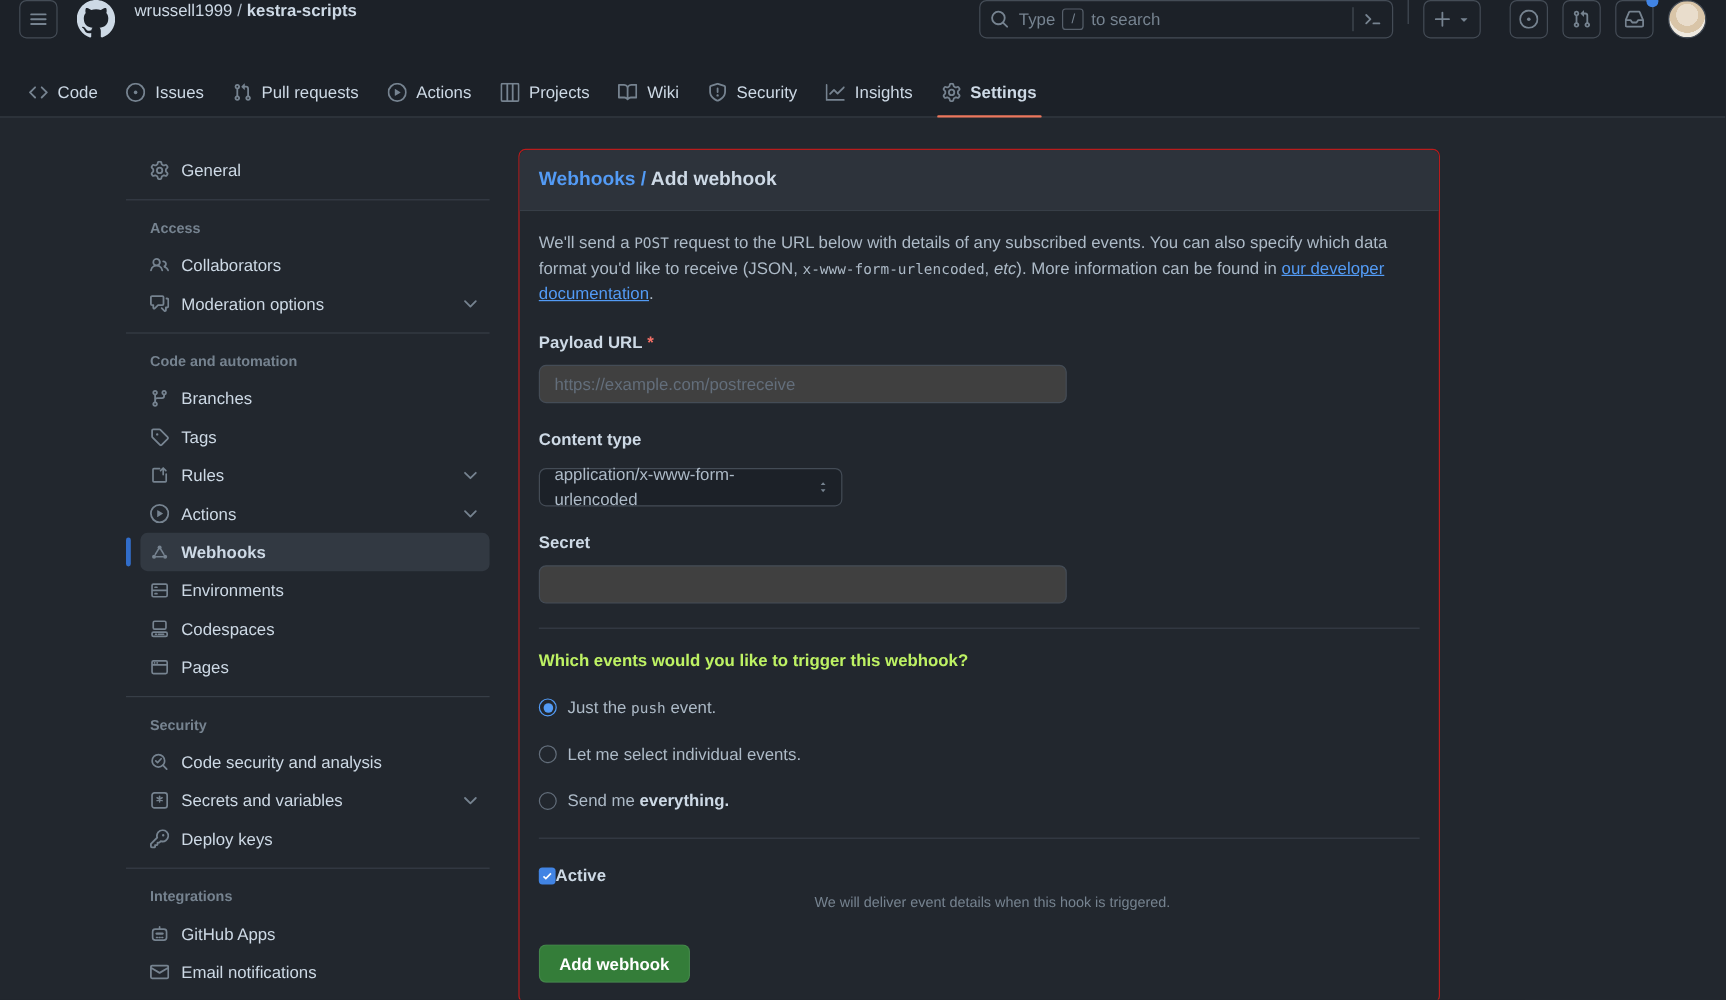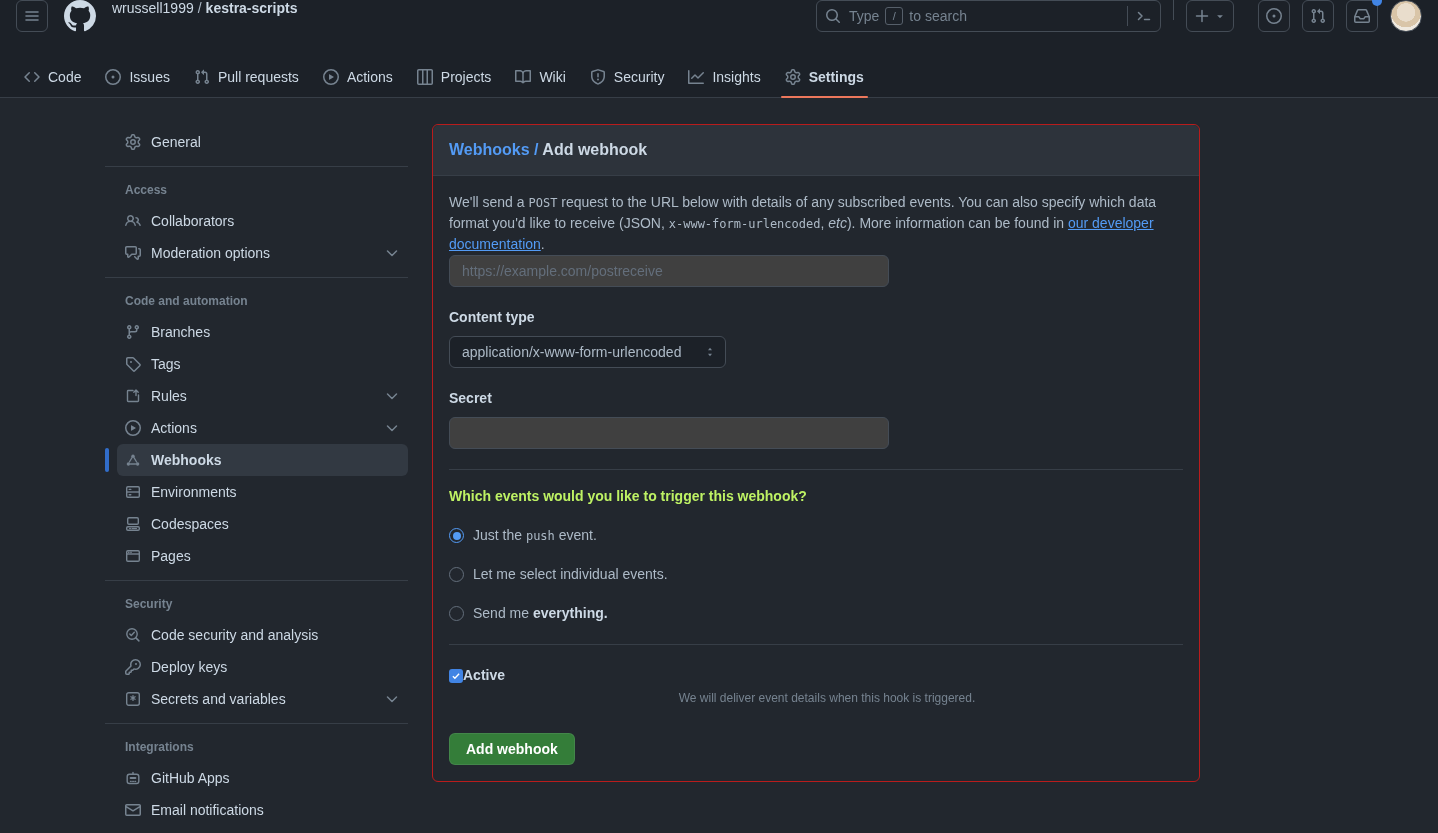--- a/index.html
+++ b/index.html
@@ -91,21 +91,21 @@
   code, .mono { font-family:"DejaVu Sans Mono","Liberation Mono",monospace; font-size:12px; }
   .desc a { color:#539bf5; text-decoration:underline; }
   .field-label { display:flex; gap:4px; font-weight:700; color:#cdd9e5; margin:20px 0 8px; }
   .req { color:#f47067; }
   .text-input {
     width:440px; height:32px; background:#404040; border:1px solid #444c56;
     border-radius:6px; padding:0 12px; color:#adbac7; font-size:14px; outline:none;
   }
   .text-input::placeholder { color:#636e7b; }
   .select {
-    width:277px; height:32px; background:#1c2128; border:1px solid #444c56;
+    width:253px; height:32px; background:#1c2128; border:1px solid #444c56;
     border-radius:6px; padding:0 8px 0 12px; color:#adbac7;
     display:inline-flex; align-items:center; justify-content:space-between; cursor:pointer;
   }
   .select .ic { color:#768390; }
   .form-hr { border:none; border-top:1px solid #373e47; margin:20px 0 16px; }
   .events-q { font-weight:700; color:#bef264; margin-bottom:4px; }
   .radio-row { display:flex; align-items:center; gap:9px; margin-top:18px; cursor:pointer; }
   .radio { width:15px; height:15px; border:1px solid #636e7b; border-radius:50%; position:relative; flex:none; }
   .radio.checked { border-color:#539bf5; }
   .radio.checked::after { content:""; position:absolute; inset:2.5px; border-radius:50%; background:#539bf5; }
@@ -452,32 +452,32 @@
     <hr class="sb-divider">
     <div class="sb-head">Security</div>
     <a class="sb-item">
         <svg class="ic">
           <use href="#i-codescan"></use>
         </svg>
         <span>Code security and analysis</span>
       </a>
     <a class="sb-item">
         <svg class="ic">
-          <use href="#i-key"></use>
-        </svg>
-        <span>Deploy keys</span>
-      </a>
-    <a class="sb-item">
-        <svg class="ic">
           <use href="#i-asterisk-box"></use>
         </svg>
         <span>Secrets and variables</span>
         <svg class="ic chev">
           <use href="#i-chevron-down"></use>
         </svg>
+      </a>
+    <a class="sb-item">
+        <svg class="ic">
+          <use href="#i-key"></use>
+        </svg>
+        <span>Deploy keys</span>
       </a>
     <hr class="sb-divider">
     <div class="sb-head">Integrations</div>
     <a class="sb-item">
         <svg class="ic">
           <use href="#i-hubot"></use>
         </svg>
         <span>GitHub Apps</span>
       </a>
     <a class="sb-item">
@@ -490,20 +490,24 @@
 
   <section class="card">
     <div class="card-header">
       <a><span>Webhooks</span><span> / </span></a><span>Add webhook</span>
     </div>
     <div class="card-body">
       <p class="desc">
         <span>We'll send a </span><code>POST</code><span> request to the URL below with details of any subscribed events. You can also specify which data format you'd like to receive (JSON, </span><code>x-www-form-urlencoded</code><span>, </span><em>etc</em><span>). More information can be found in </span><a>our developer documentation</a><span>.</span>
       </p>
 
+      <div class="field-label">
+        <span>Payload URL</span>
+          <span class="req">*</span>
+      </div>
       <input class="text-input" type="text" placeholder="https://example.com/postreceive" style="">
 
       <div class="field-label">
           <span>Content type</span>
         </div>
       <div class="select">
         <span>application/x-www-form-urlencoded</span>
         <svg class="ic" style="width:14px;height:14px">
             <use href="#i-updown"></use>
           </svg>

